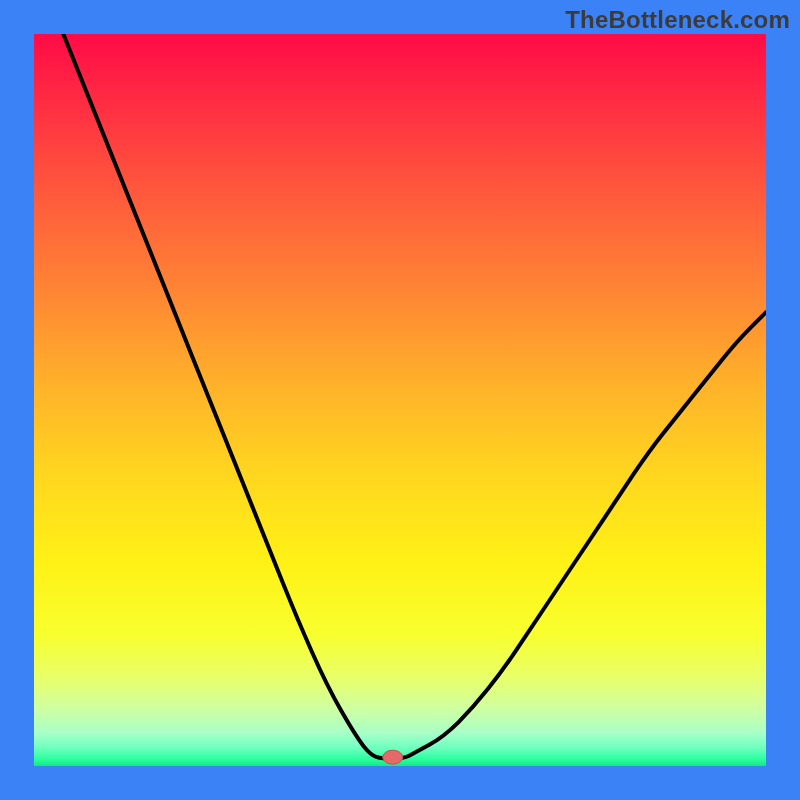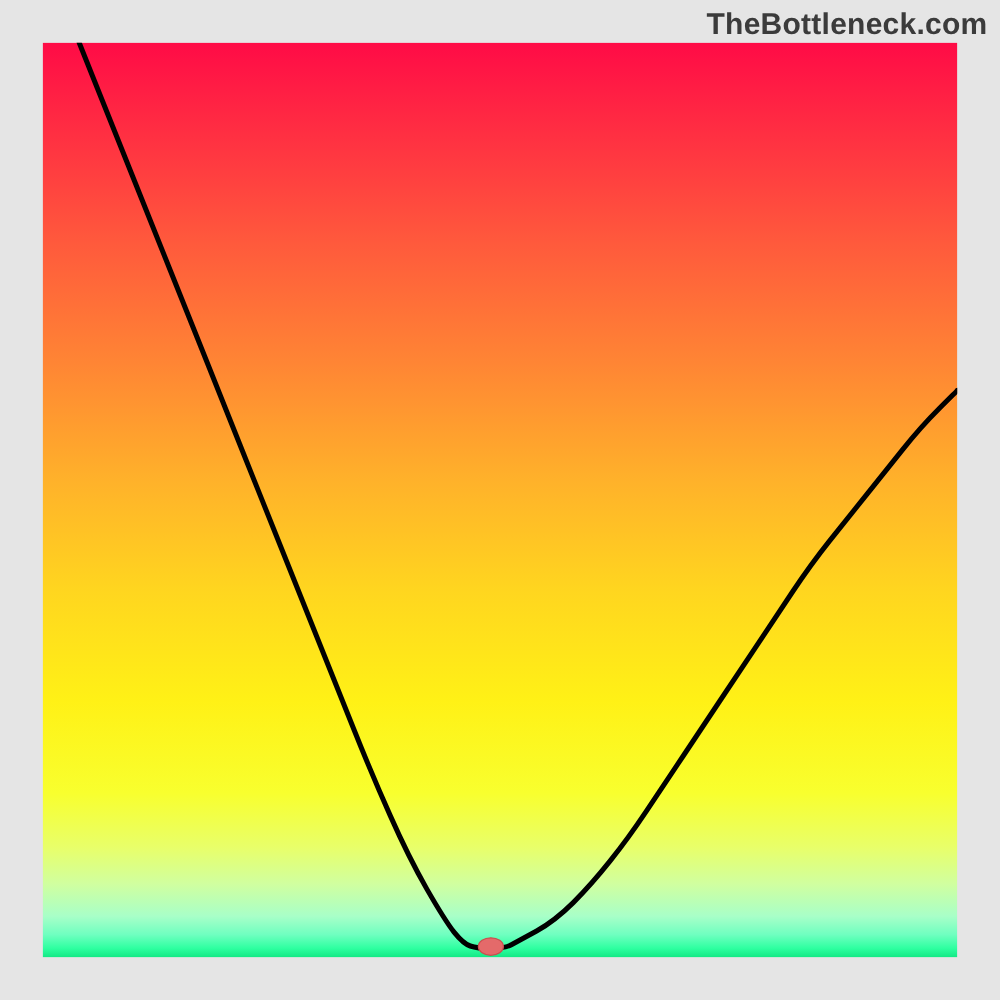--- a/index.html
+++ b/index.html
@@ -7,21 +7,21 @@
     padding: 0;
     width: 800px;
     height: 800px;
     background: #000;
     overflow: hidden;
   }
   .frame {
     position: relative;
     width: 800px;
     height: 800px;
-    background: #e5e5e5;
+    background: #3b82f6;
   }
   .plot {
     position: absolute;
     left: 34px;
     top: 34px;
     width: 732px;
     height: 732px;
     overflow: hidden;
   }
   .watermark {

